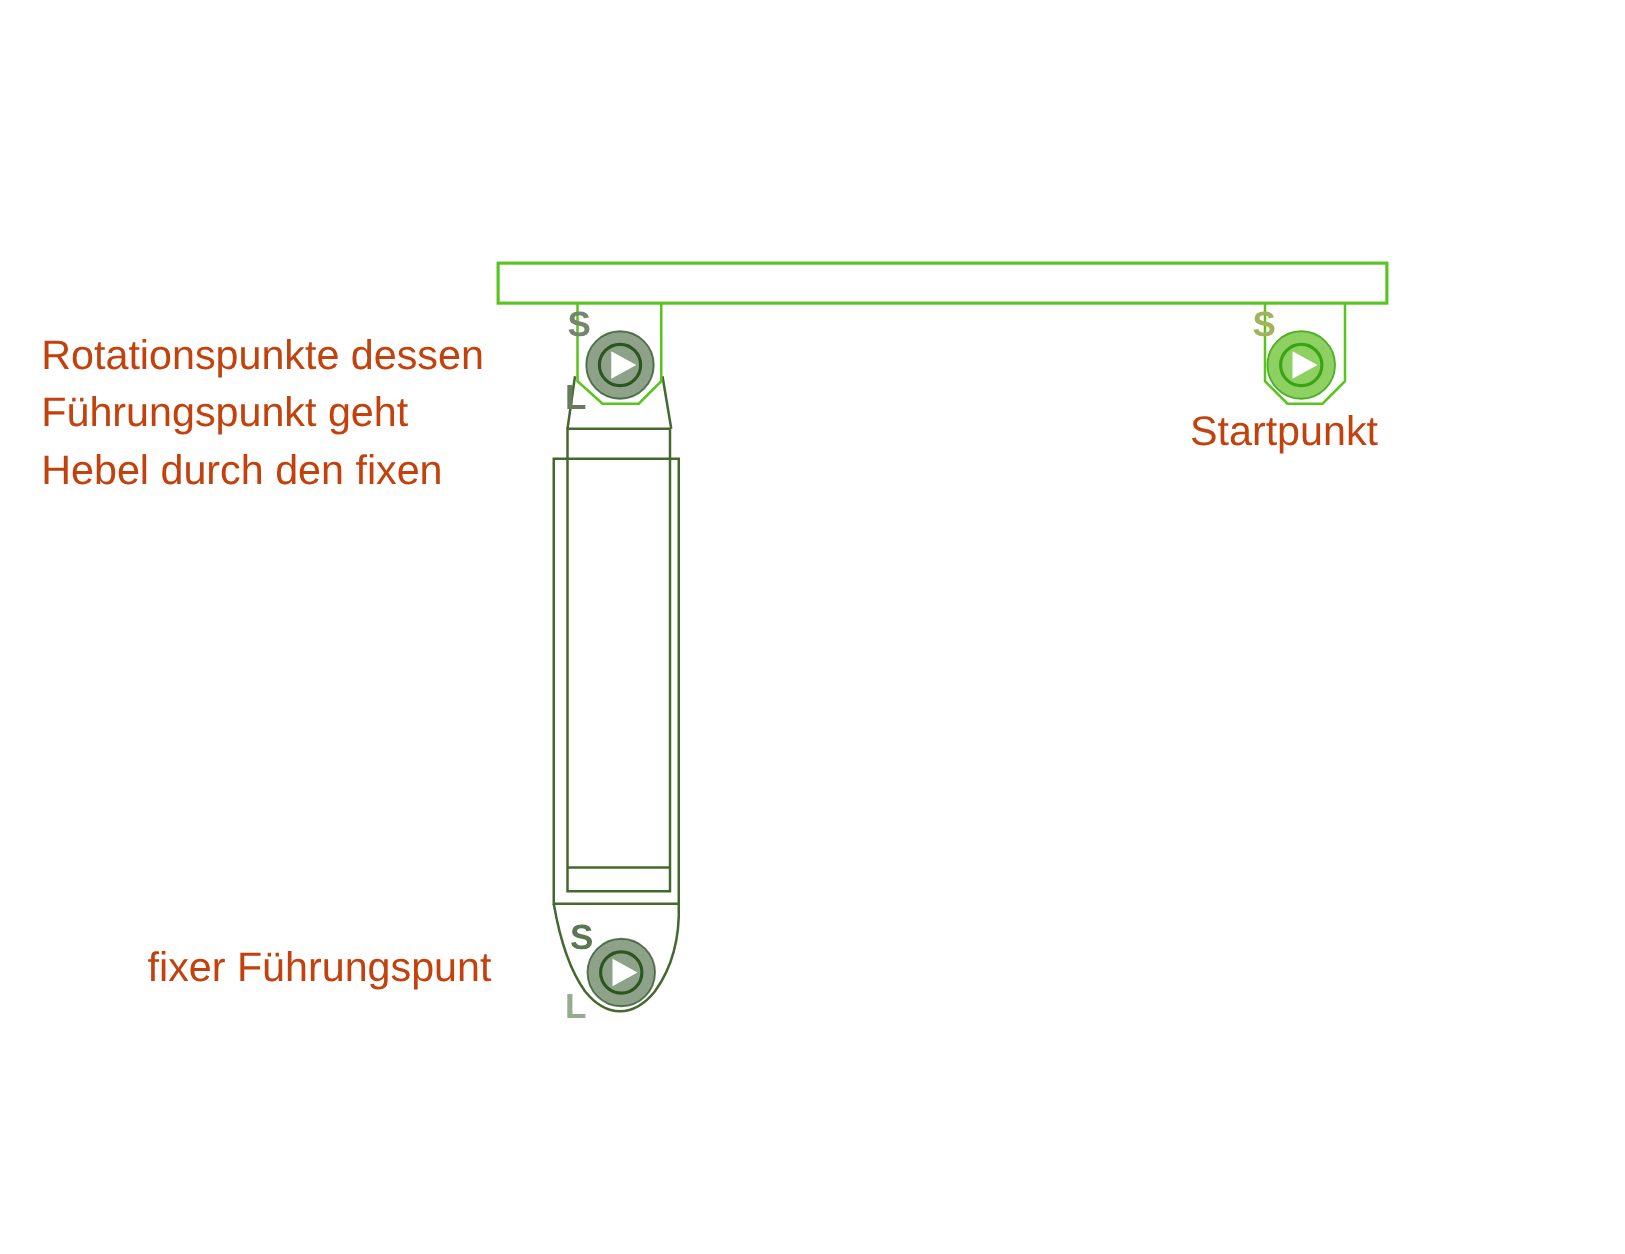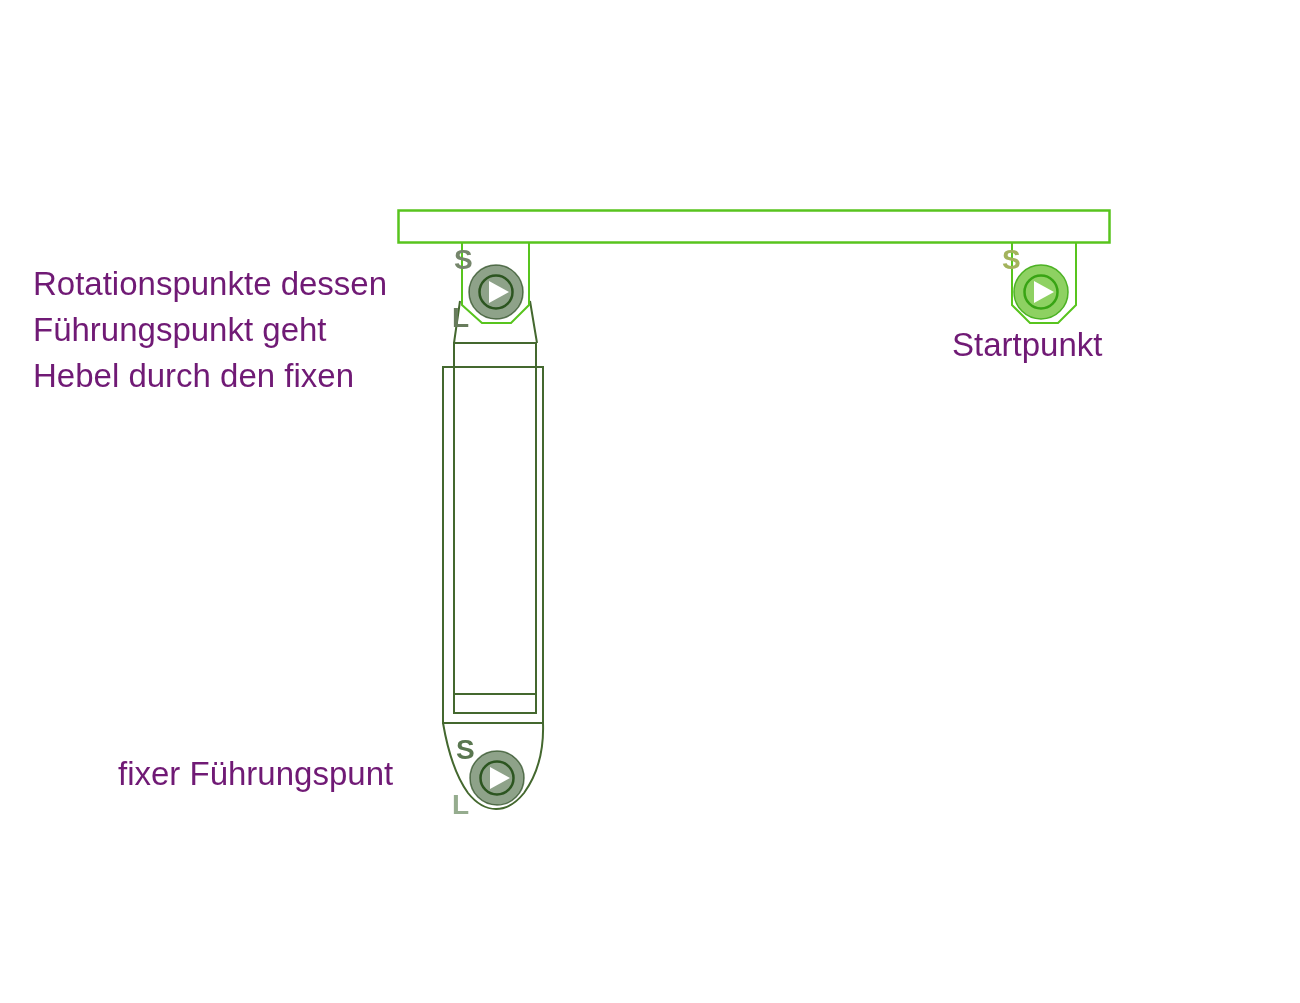--- a/index.html
+++ b/index.html
@@ -6,21 +6,21 @@
   .canvas{
     position:relative;
     width:1300px;height:1003px;
     background:#ffffff;
     overflow:hidden;
     font-family:"Liberation Sans", sans-serif;
   }
   .canvas svg{position:absolute;left:0;top:0;}
   .txt{
     position:absolute;
-    color:#701a75;
+    color:#c2410c;
     font-size:33px;
     line-height:38px;
     white-space:nowrap;
   }
   .note{top:261px;left:33px;line-height:46px;}
   .startpunkt{top:326px;left:952px;}
   .fixer{top:755px;left:118px;}
   .marker-letter{
     position:absolute;
     font-size:28px;

